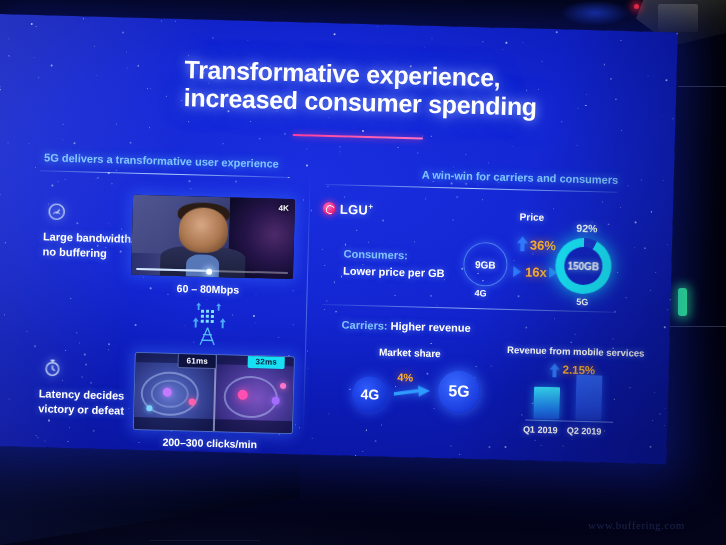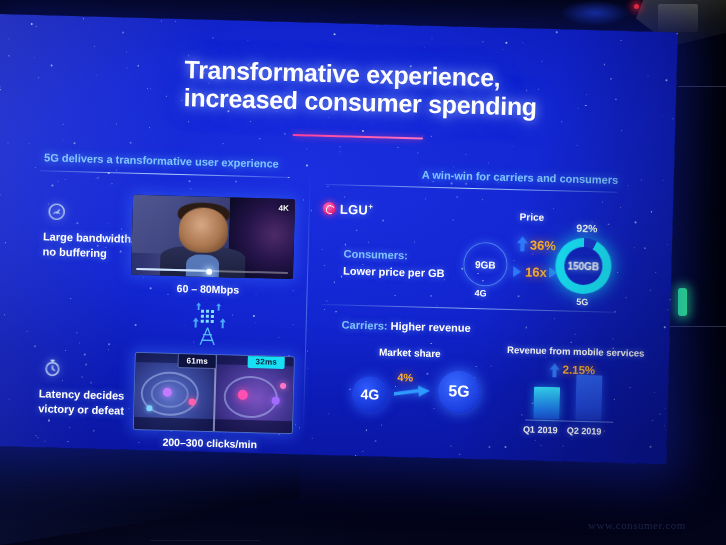--- a/index.html
+++ b/index.html
@@ -683,15 +683,15 @@
         <div class="bar bar-q1"></div>
         <div class="bar bar-q2"></div>
         <div class="axis"></div>
         <div class="tiny-lbl" style="left:538px;top:396px;">Q1 2019</div>
         <div class="tiny-lbl" style="left:582px;top:396px;">Q2 2019</div>
 
       </div>
     </div>
   </div>
 
-  <div class="watermark">www.consumer.com</div>
+  <div class="watermark">www.buffering.com</div>
 
 </div>
 
 </body></html>

